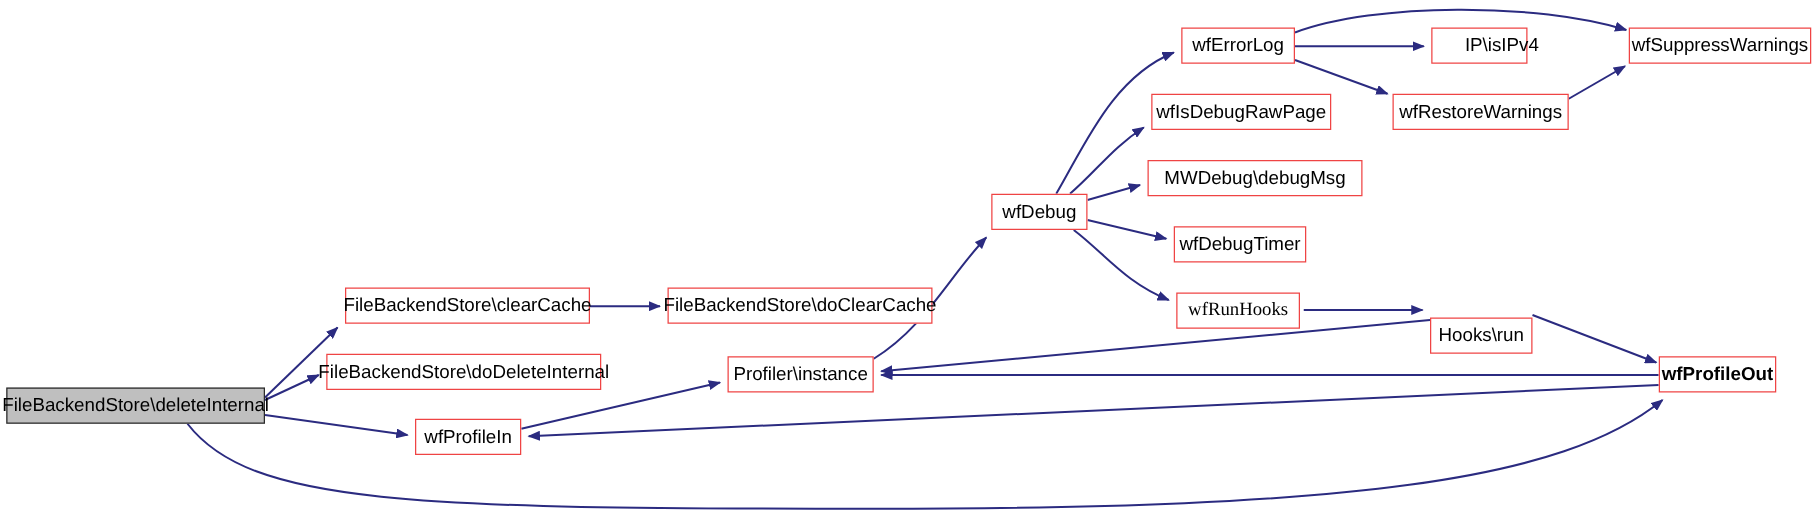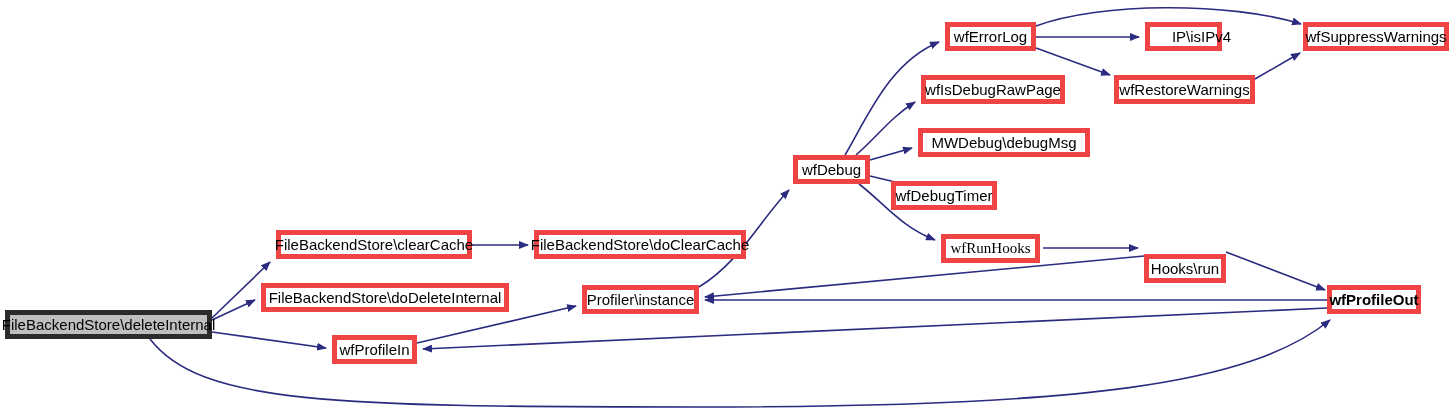--- a/index.html
+++ b/index.html
@@ -18,21 +18,21 @@
   svg#edges {
     position: absolute;
     left: 0;
     top: 0;
     width: 1453px;
     height: 411px;
   }
   .node {
     position: absolute;
     box-sizing: border-box;
-    border: 5px solid #ef4444;
+    border: 1px solid #ef4444;
     background: #ffffff;
     color: #000000;
     font-size: 15px;
     line-height: 1;
     display: flex;
     align-items: center;
     justify-content: center;
     white-space: nowrap;
     z-index: 5;
     letter-spacing: 0px;
@@ -103,21 +103,21 @@
     </g>
   </svg>
 
   <div id="nodes">
       <div class="node highlight" style="left: 5px; top: 310px; width: 207px; height: 29px;">
         <span class="label">FileBackendStore\deleteInternal</span>
       </div>
       <div class="node" style="left: 276px; top: 230px; width: 196px; height: 29px;">
         <span class="label">FileBackendStore\clearCache</span>
       </div>
-      <div class="node" style="left: 261px; top: 283px; width: 248px; height: 29px;">
+      <div class="node" style="left: 261px; top: 283px; width: 220px; height: 29px;">
         <span class="label">FileBackendStore\doDeleteInternal</span>
       </div>
       <div class="node" style="left: 332px; top: 335px; width: 85px; height: 29px; align-items: center;">
         <span class="label">wfProfileIn</span>
       </div>
       <div class="node" style="left: 534px; top: 230px; width: 212px; height: 29px;">
         <span class="label">FileBackendStore\doClearCache</span>
       </div>
       <div class="node" style="left: 582px; top: 285px; width: 117px; height: 29px;">
         <span class="label">Profiler\instance</span>
@@ -127,21 +127,21 @@
       </div>
       <div class="node" style="left: 945px; top: 22px; width: 91px; height: 29px;">
         <span class="label">wfErrorLog</span>
       </div>
       <div class="node" style="left: 921px; top: 75px; width: 144px; height: 29px;">
         <span class="label">wfIsDebugRawPage</span>
       </div>
       <div class="node" style="left: 918px; top: 128px; width: 172px; height: 29px;">
         <span class="label">MWDebug\debugMsg</span>
       </div>
-      <div class="node" style="left: 891px; top: 181px; width: 106px; height: 29px;">
+      <div class="node" style="left: 939px; top: 181px; width: 106px; height: 29px;">
         <span class="label">wfDebugTimer</span>
       </div>
       <div class="node" style="left: 941px; top: 234px; width: 99px; height: 29px; font-family: Liberation Serif, serif;">
         <span class="label">wfRunHooks</span>
       </div>
       <div class="node" style="left: 1145px; top: 22px; width: 77px; height: 29px; padding-left: 36px;">
         <span class="label">IP\isIPv4</span>
       </div>
       <div class="node" style="left: 1114px; top: 75px; width: 141px; height: 29px;">
         <span class="label">wfRestoreWarnings</span>

